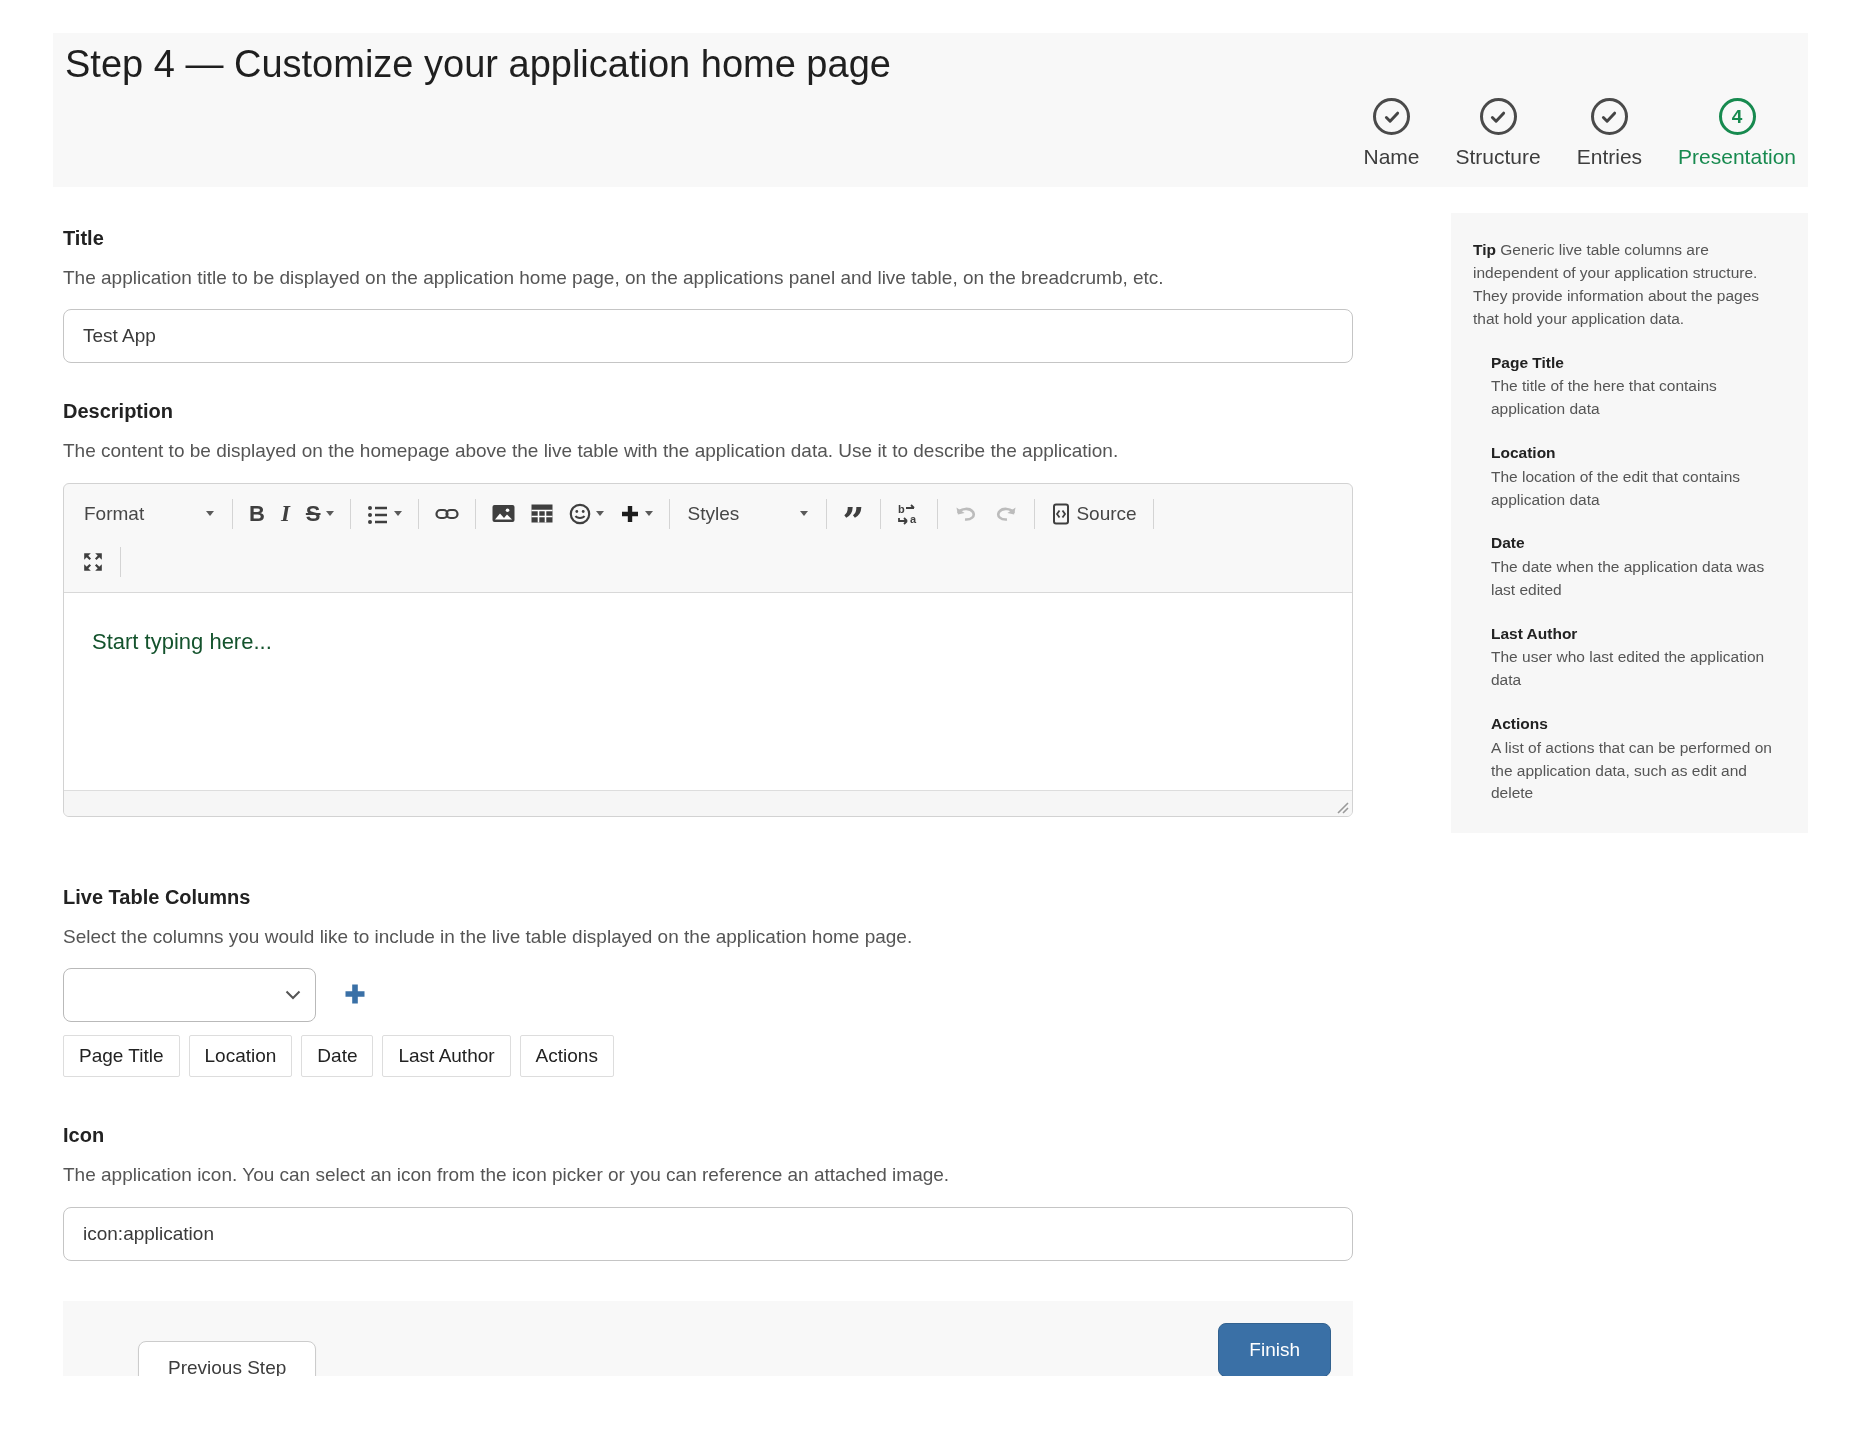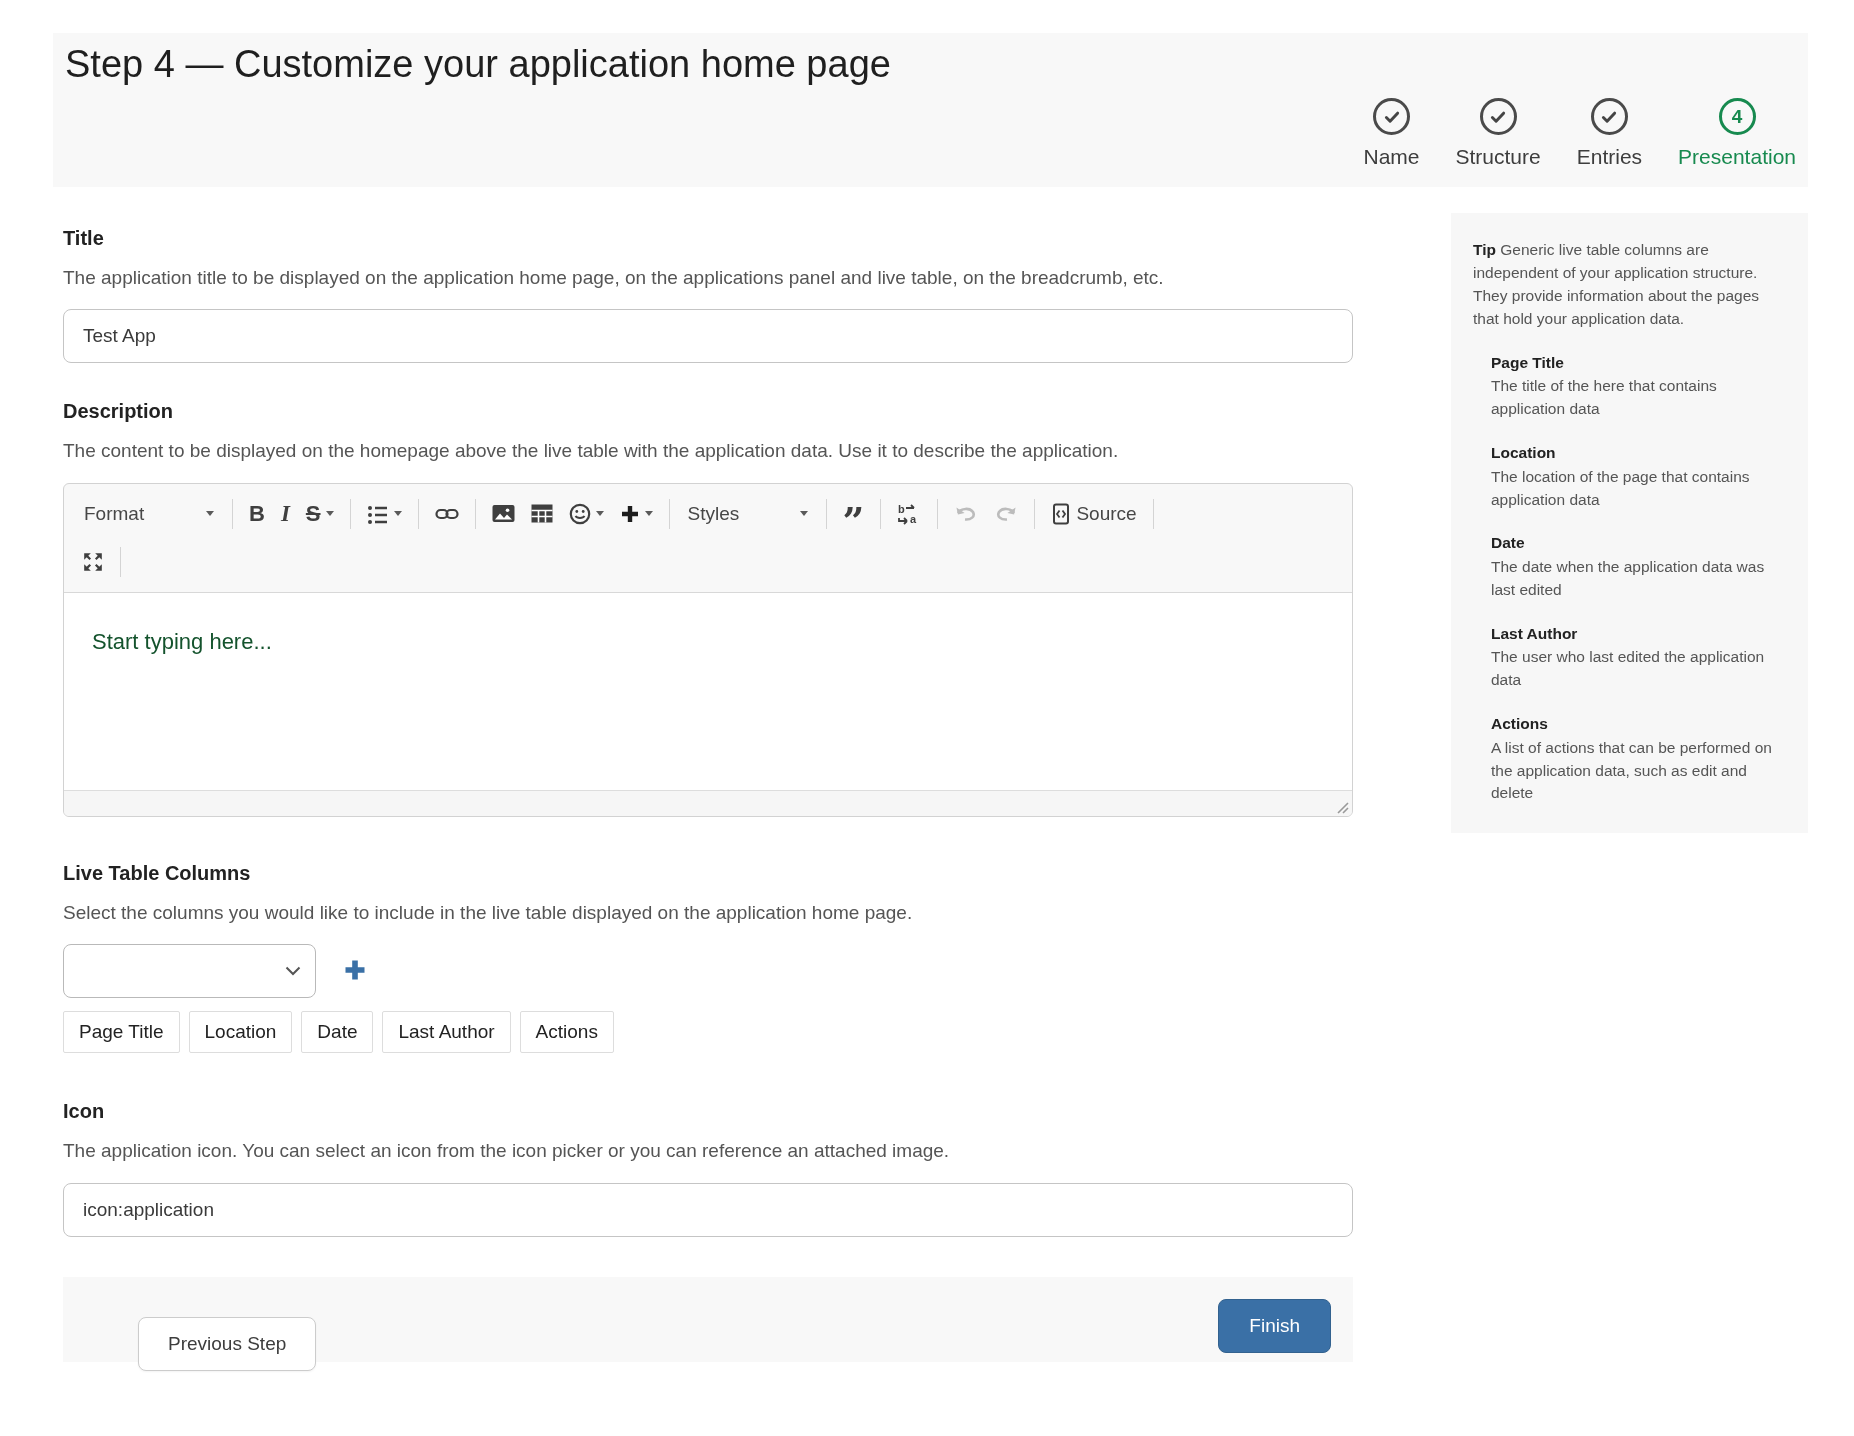--- a/index.html
+++ b/index.html
@@ -263,21 +263,21 @@
         <div class="editor-placeholder">Start typing here...</div>
       </div>
 
       <div class="editor-footer">
         <svg class="resize-handle" width="14" height="14" viewBox="0 0 14 14">
           <path d="M13 3 L3 13 M13 8 L8 13" stroke="#9a9a9a" stroke-width="1.6"></path>
         </svg>
       </div>
     </div>
 
-    <div class="field-label" style="margin-top:45px;">Live Table Columns</div>
+    <div class="field-label" style="margin-top:69px;">Live Table Columns</div>
     <div class="field-hint">Select the columns you would like to include in the live table displayed on the application home page.</div>
 
     <div class="select-row">
       <div class="fake-select">
         <span></span>
         <svg width="16" height="10" viewBox="0 0 16 10">
           <path d="M1.5 1.5 L8 8 L14.5 1.5" fill="none" stroke="#555" stroke-width="2"></path>
         </svg>
       </div>
       <button class="add-col-btn">
@@ -304,21 +304,21 @@
       <button class="btn-primary">Finish</button>
     </div>
   </div>
 
   <aside class="tip-panel">
     <p class="tip-intro"><b>Tip</b> <span>Generic live table columns are independent of your application structure. They provide information about the pages that hold your application data.</span></p>
     <dl class="tip-dl">
       <dt>Page Title</dt>
       <dd>The title of the here that contains application data</dd>
       <dt>Location</dt>
-      <dd>The location of the page that contains application data</dd>
+      <dd>The location of the edit that contains application data</dd>
       <dt>Date</dt>
       <dd>The date when the application data was last edited</dd>
       <dt>Last Author</dt>
       <dd>The user who last edited the application data</dd>
       <dt>Actions</dt>
       <dd>A list of actions that can be performed on the application data, such as edit and delete</dd>
     </dl>
   </aside>
 
 </div>

